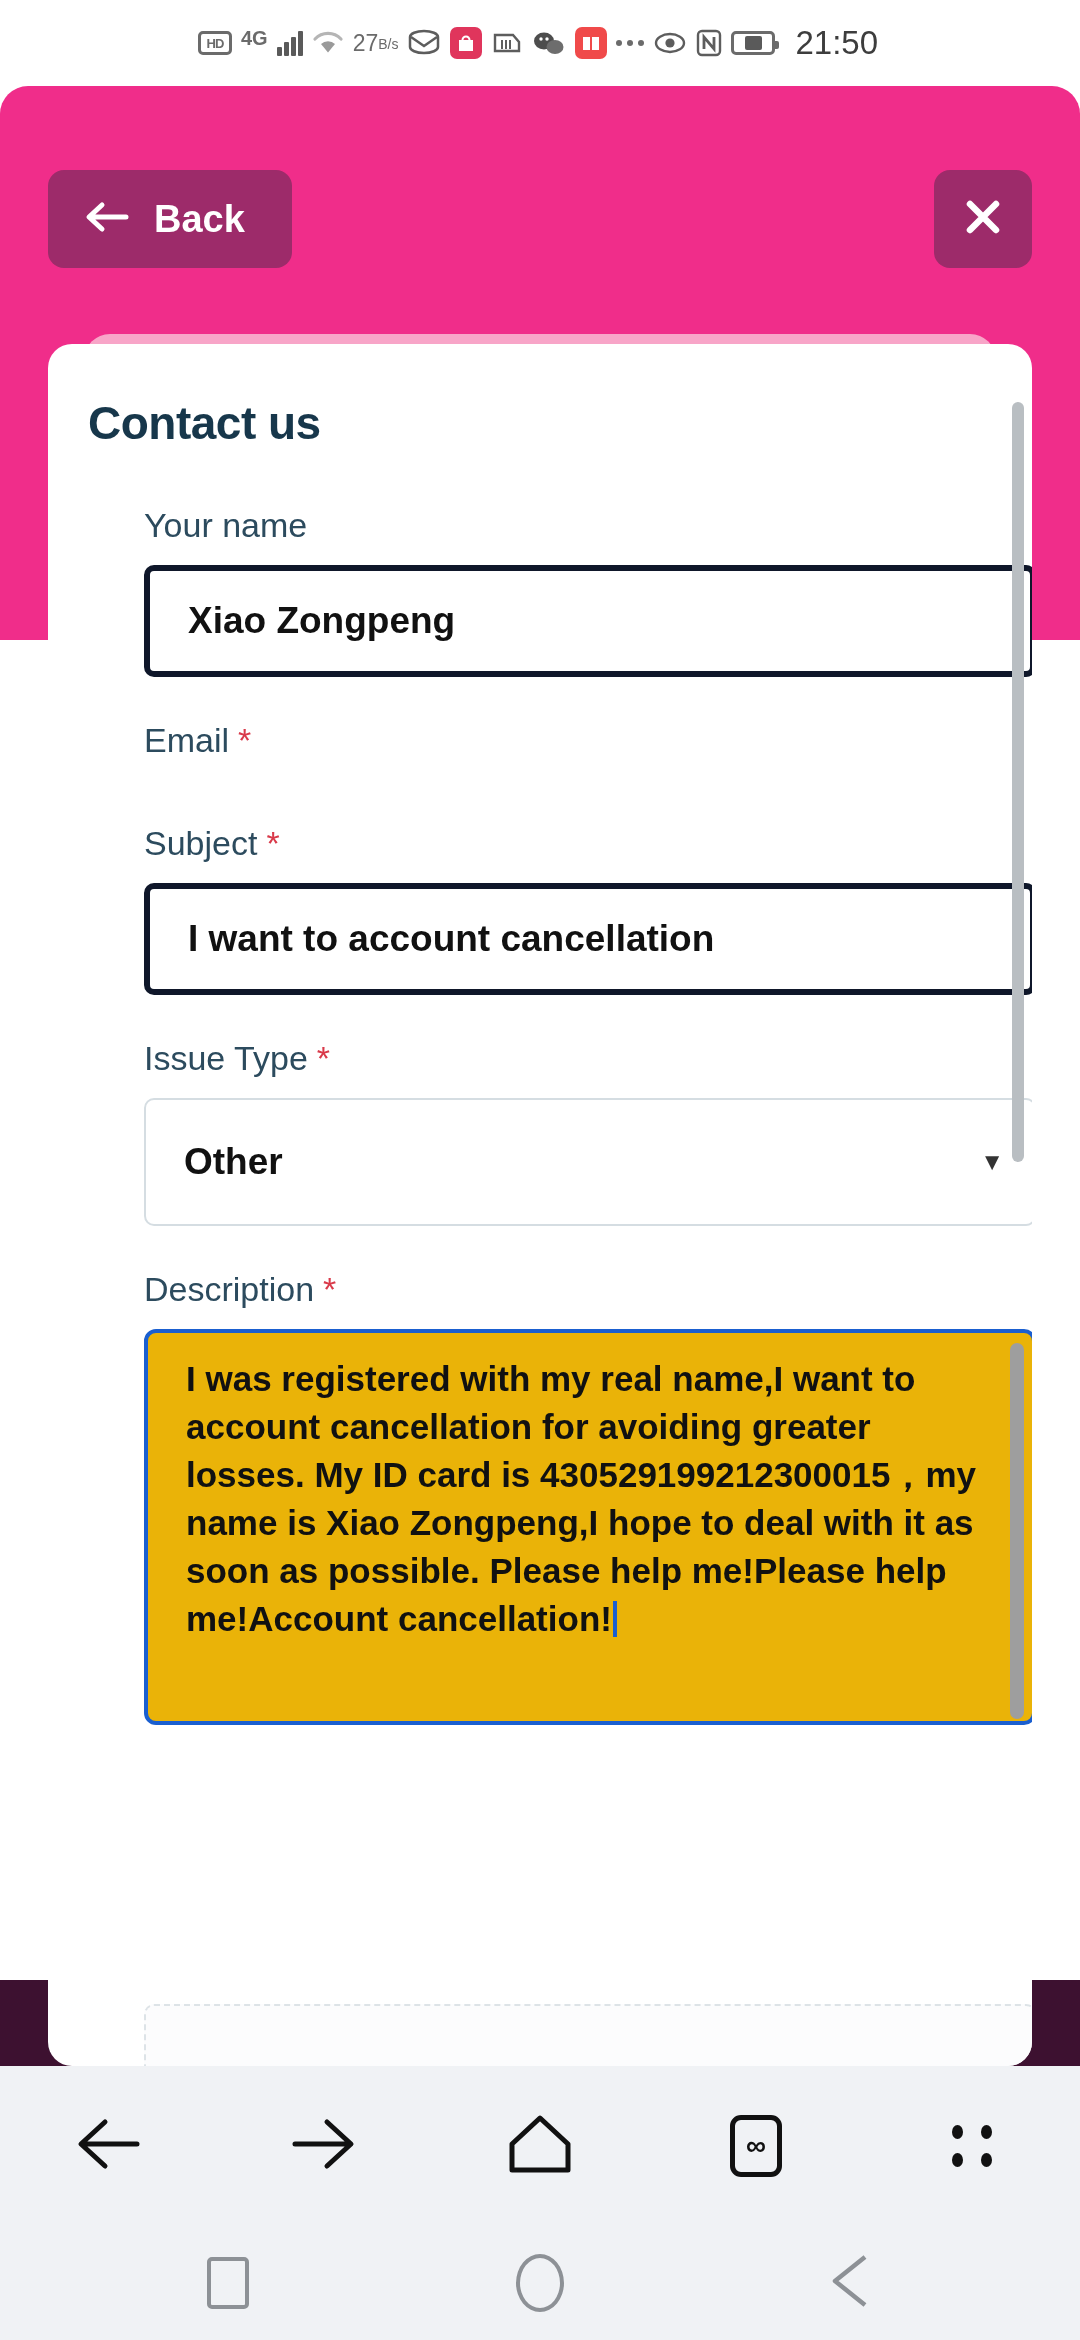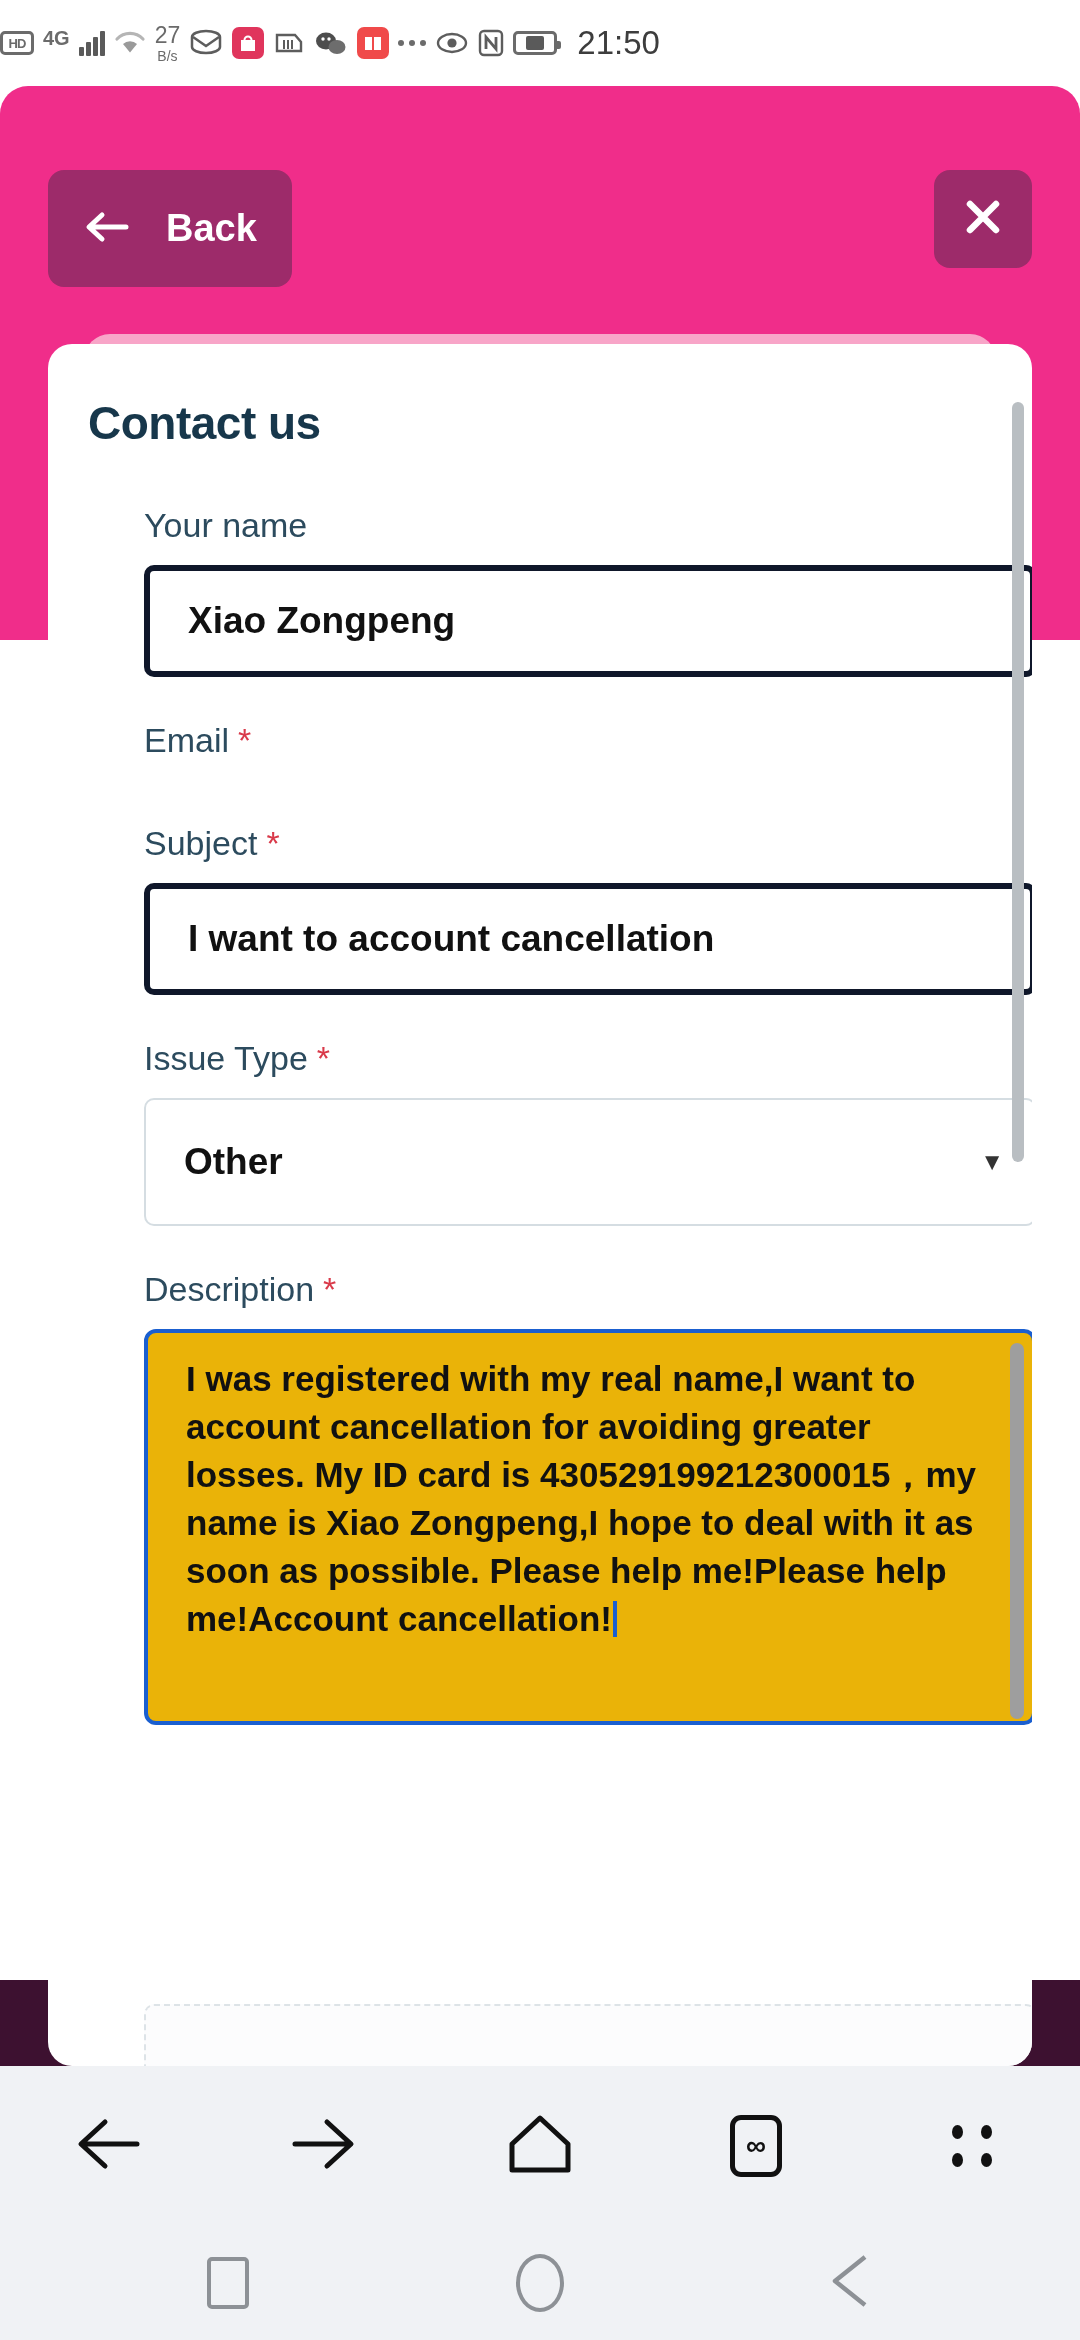--- a/index.html
+++ b/index.html
@@ -8,35 +8,35 @@
     font-family:"Liberation Sans", sans-serif;
     background:#ffffff;
     overflow:hidden;
   }
   .screen { position:relative; width:1080px; height:2340px; background:#ffffff; }
 
   
   .statusbar {
     position:absolute; top:0; left:0; width:1080px; height:86px;
     background:#ffffff;
-    display:flex; align-items:center; justify-content:flex-start;
+    display:flex; align-items:center; justify-content:center;
     padding-right:4px; gap:9px;
   }
   .sb-icon { display:flex; align-items:center; justify-content:center; color:#6b6b6b; }
   .hd-badge {
     width:34px; height:24px; border:3px solid #6b6b6b; border-radius:5px;
     font-size:13px; font-weight:bold; color:#6b6b6b;
     display:flex; align-items:center; justify-content:center; letter-spacing:-1px;
   }
   .g4 { font-size:20px; font-weight:bold; color:#6b6b6b; line-height:1; margin-bottom:10px; }
   .bars { display:flex; align-items:flex-end; gap:2px; height:26px; }
   .bars i { display:block; width:5px; background:#5a5a5a; border-radius:1px; }
   .bars i:nth-child(1){height:9px;} .bars i:nth-child(2){height:14px;}
   .bars i:nth-child(3){height:19px;} .bars i:nth-child(4){height:25px;}
-  .netspeed { display:flex; flex-direction:column; align-items:center; color:#6b6b6b; line-height:1; }
+  .netspeed { display:flex; flex-direction:row; align-items:center; color:#6b6b6b; line-height:1; }
   .netspeed .num { font-size:23px; }
   .netspeed .unit { font-size:14px; margin-top:2px; }
   .appicon { width:32px; height:32px; border-radius:7px; display:flex; align-items:center; justify-content:center; }
   .dots3 { display:flex; gap:5px; align-items:center; }
   .dots3 b { width:6px; height:6px; border-radius:50%; background:#6b6b6b; display:block; }
   .battery {
     width:44px; height:24px; border:3px solid #6b6b6b; border-radius:5px;
     position:relative; display:flex; align-items:center; padding:2px;
   }
   .battery::after {
@@ -45,23 +45,23 @@
   }
   .battery i { display:block; height:100%; width:52%; background:#5a5a5a; border-radius:2px; }
   .clock { font-size:33px; color:#3d3d3d; letter-spacing:0px; margin-left:11px; }
 
   
   .pinkheader {
     position:absolute; top:86px; left:0; width:1080px; height:600px;
     background:#f02d8a; border-radius:28px 28px 0 0;
   }
   .backbtn {
-    position:absolute; left:48px; top:84px; width:244px; height:117px;
+    position:absolute; left:48px; top:84px; width:244px; height:98px;
     background:#9d2b6a; border-radius:16px;
-    display:flex; align-items:center; gap:36px; padding-left:36px;
+    display:flex; align-items:center; gap:24px; padding-left:36px;
   }
   .backbtn .label { color:#ffffff; font-size:38px; font-weight:bold; }
   .closebtn {
     position:absolute; right:48px; top:84px; width:98px; height:98px;
     background:#9d2b6a; border-radius:16px;
     display:flex; align-items:center; justify-content:center;
   }
   .sheet-peek {
     position:absolute; left:84px; top:248px; width:912px; height:90px;
     background:#f8a5c8; border-radius:26px 26px 0 0;

